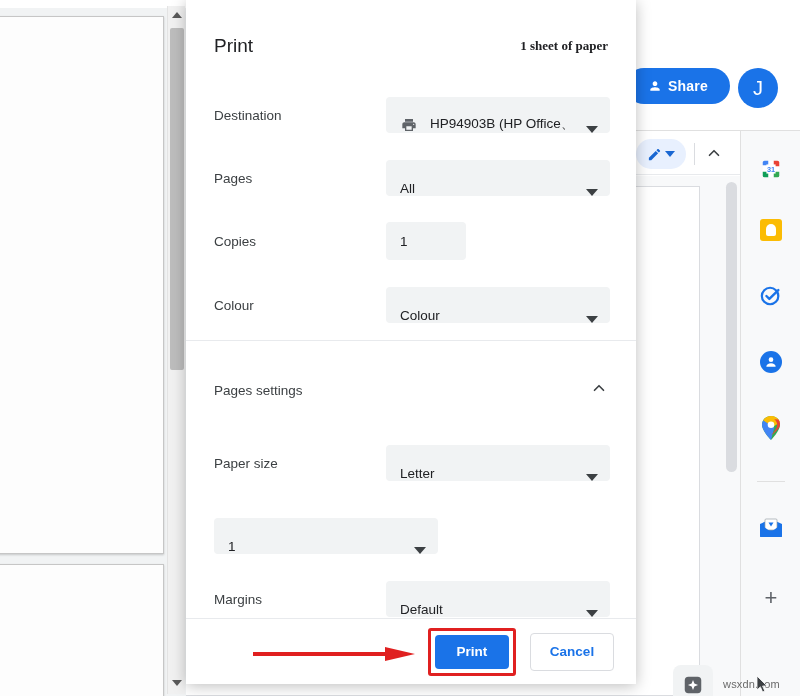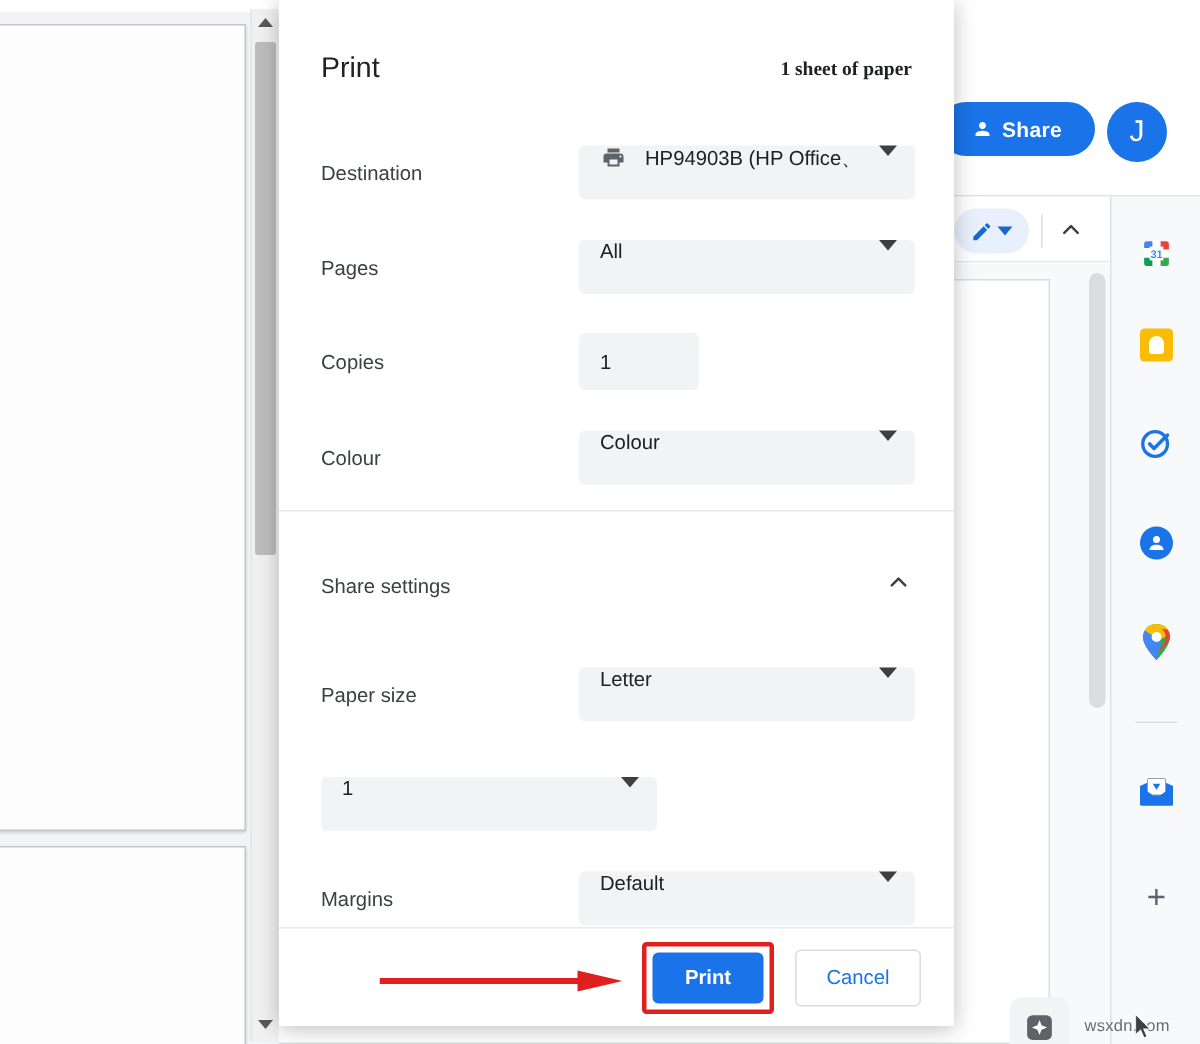--- a/index.html
+++ b/index.html
@@ -162,21 +162,21 @@
   .pd-title { font-size: 19px; color: #202124; font-weight: 400; }
   .pd-sheets { margin-left: auto; font-size: 13px; color: #202124; font-weight: bold; font-family: Liberation Serif, serif; }
 
   .pd-row {
     position: absolute; left: 0; width: 450px; height: 40px;
     display: flex; align-items: center; padding: 0 0 0 28px;
   }
   .pd-label { width: 172px; font-size: 13.5px; color: #3c4043; flex: 0 0 auto; }
   .pd-select {
     height: 36px; background: #f1f3f4; border-radius: 4px;
-    display: flex; align-items: flex-start; padding: 0 12px 0 14px;
+    display: flex; align-items: flex-end; padding: 0 12px 0 14px;
     font-size: 13.5px; color: #202124; position: relative;
   }
   .pd-select.wide { width: 224px; }
   .pd-select .sel-caret {
     margin-left: auto; width: 0; height: 0;
     border-left: 6px solid transparent; border-right: 6px solid transparent;
     border-top: 7px solid #3c4043;
   }
   .pd-input {
     width: 80px; height: 38px; background: #f1f3f4; border-radius: 4px;
@@ -209,21 +209,21 @@
     font-size: 13.5px; font-weight: bold;
   }
   .btn-print-wrap {
     position: relative; padding: 4px;
     border: 3px solid #e02020; border-radius: 3px;
   }
   .btn-cancel {
     width: 84px; height: 38px; background: #fff; color: #1a73e8;
     border: 1px solid #dadce0; border-radius: 4px;
     display: flex; align-items: center; justify-content: center;
-    font-size: 13.5px; font-weight: normal;
+    font-size: 13.5px; font-weight: bold;
   }
 
   
   .ann-arrow {
     position: absolute; left: 253px; top: 646px; width: 162px; height: 16px;
   }
 
   .watermark {
     position: absolute; left: 723px; top: 678px;
     font-size: 11px; color: #6b6b6b; letter-spacing: .2px;
@@ -413,21 +413,21 @@
         <span class="pd-label">Colour</span>
         <div class="pd-select wide">
           <span>Colour</span>
           <span class="sel-caret"></span>
         </div>
       </div>
 
       <div class="pd-divider"></div>
 
       <div class="more-settings-row">
-        <span class="ms-label">Share settings</span>
+        <span class="ms-label">Pages settings</span>
         <span class="ms-chev">
           <svg width="18" height="18" viewBox="0 0 24 24" fill="none" stroke="#3c4043" stroke-width="2.2" stroke-linecap="round" stroke-linejoin="round">
             <polyline points="6,15 12,9 18,15"></polyline>
           </svg>
         </span>
       </div>
 
       <div class="pd-row" style="top:443px">
         <span class="pd-label">Paper size</span>
         <div class="pd-select wide">

